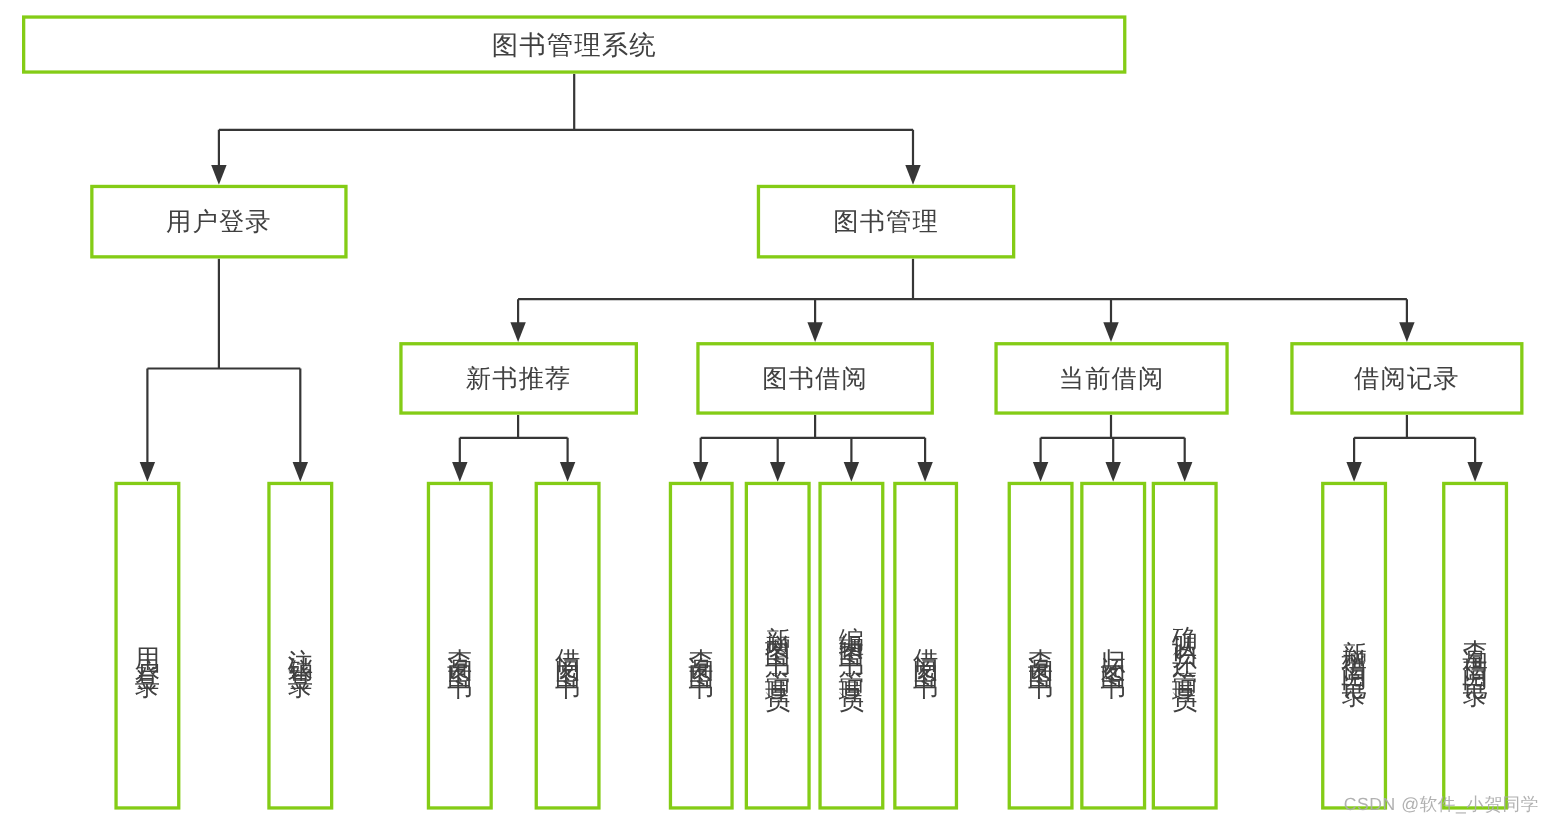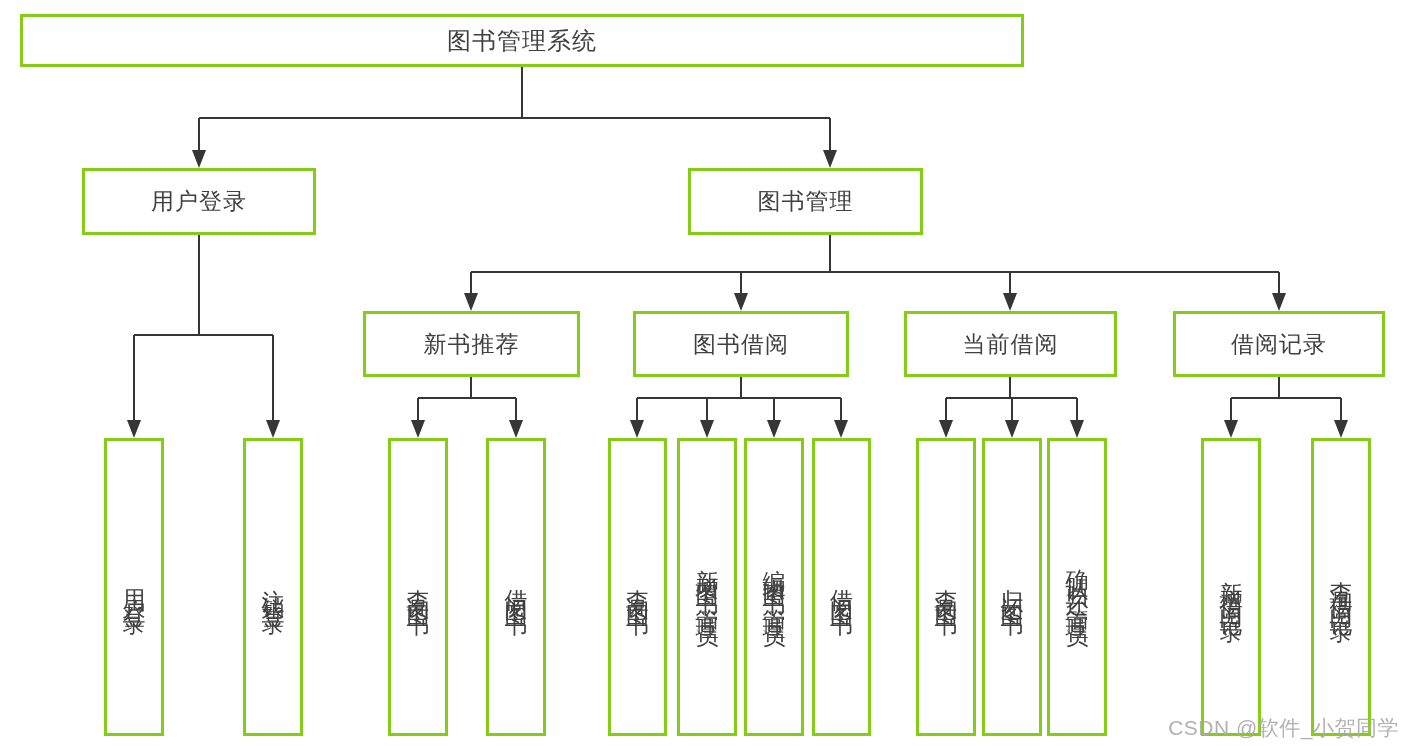--- a/index.html
+++ b/index.html
@@ -40,21 +40,21 @@
     text-orientation: mixed;
     letter-spacing: 8px;
     white-space: normal;
     line-height: 1;
   }
   #watermark {
     position: absolute;
     right: 6px;
     bottom: 5px;
     color: rgba(170,170,170,0.92);
-    font-size: 21px;
+    font-size: 16px;
     letter-spacing: 0.5px;
     z-index: 5;
   }
 </style>
 </head>
 <body>
 
 <div id="stage">
 
   <svg id="connectors" viewBox="0 0 1405 747" xmlns="http://www.w3.org/2000/svg">

